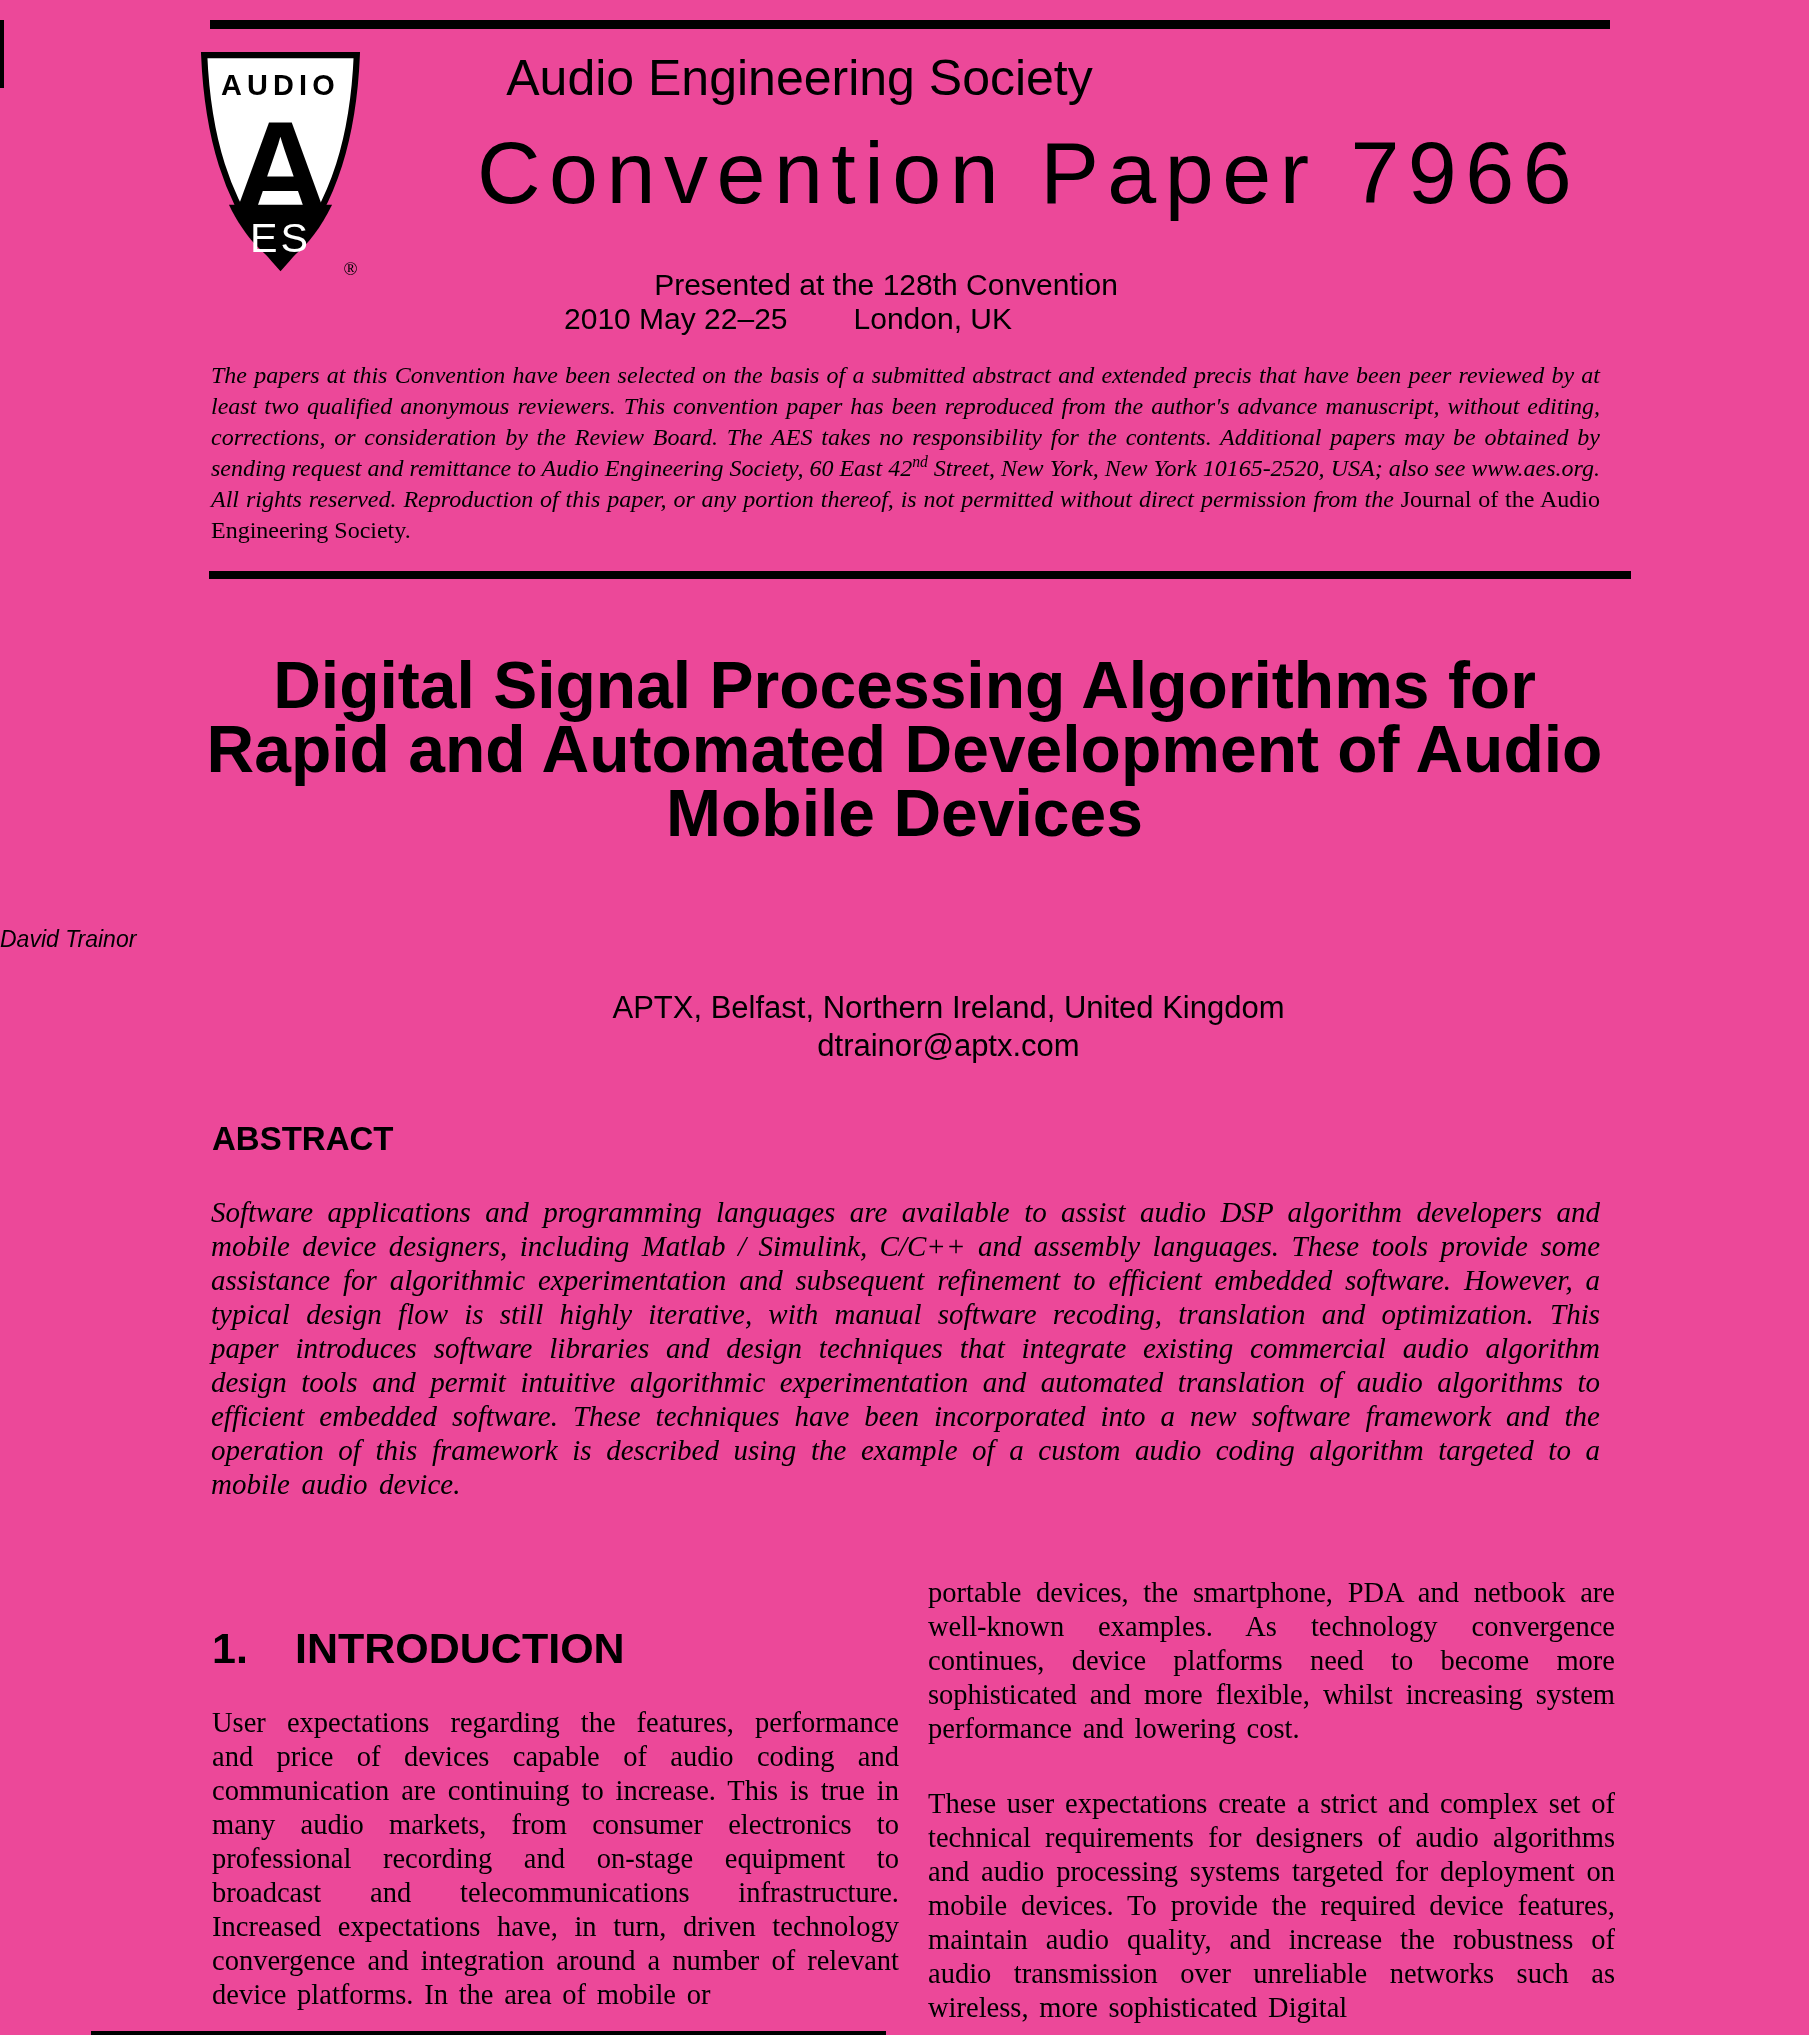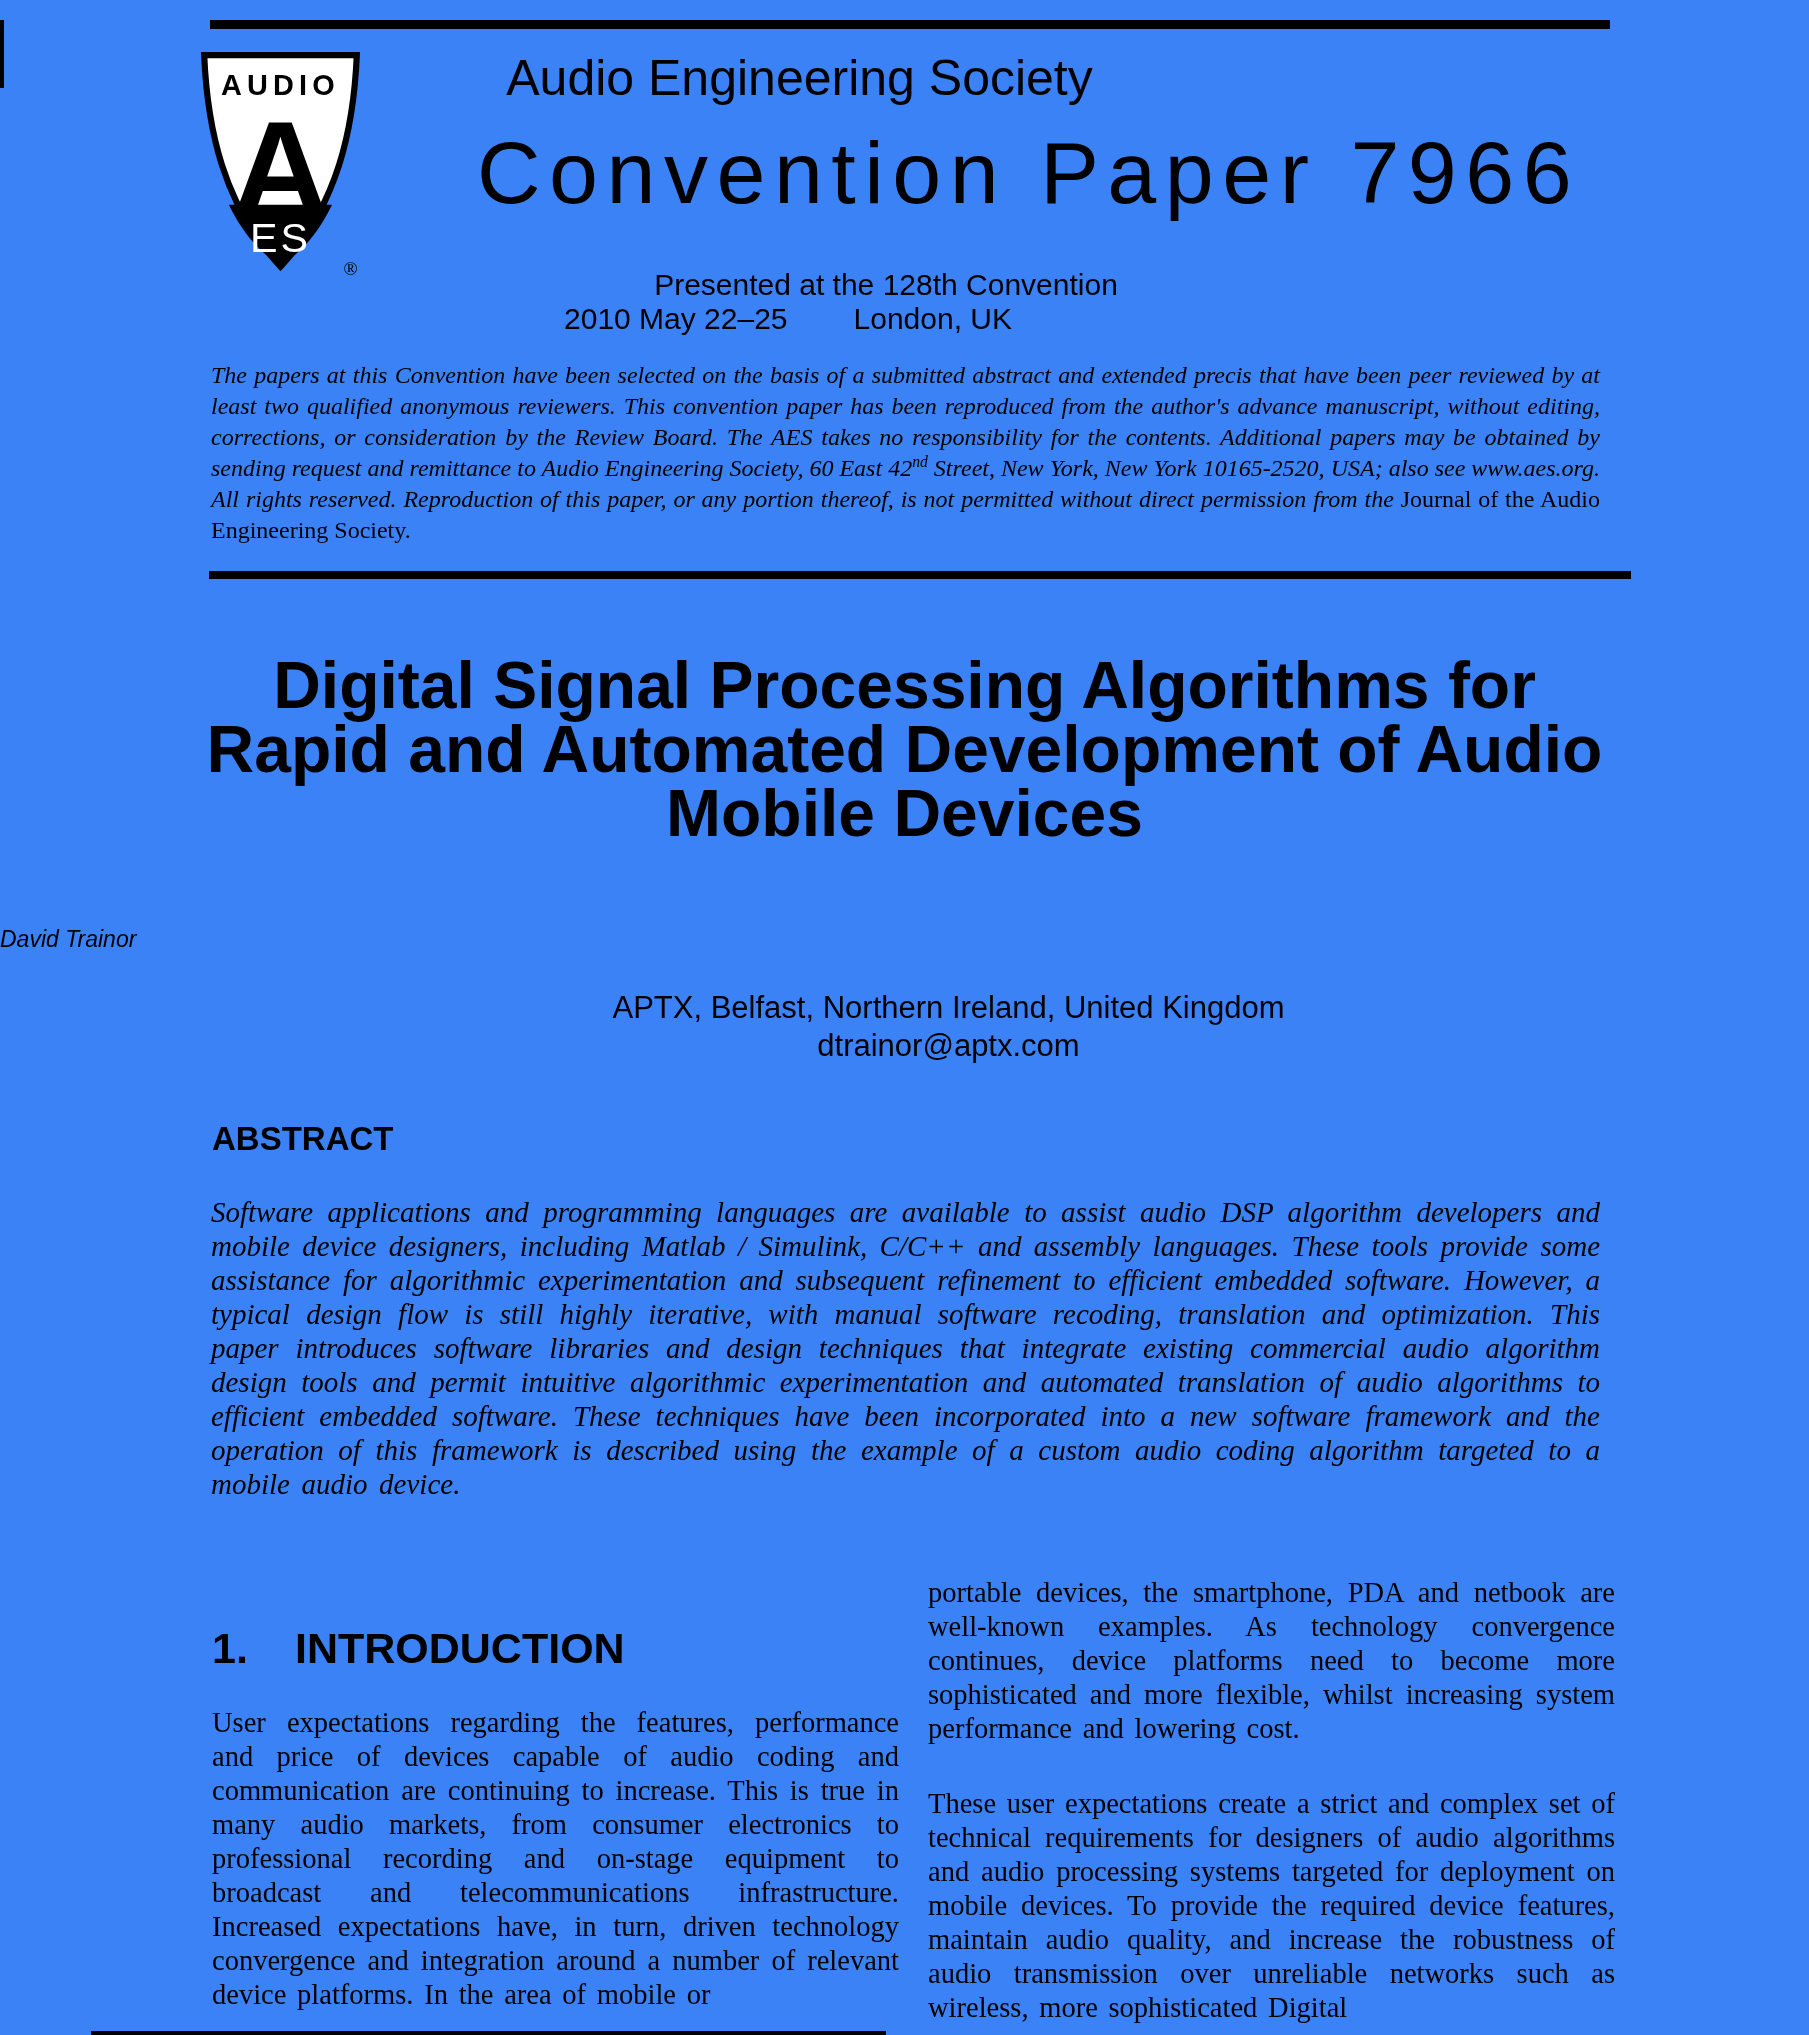--- a/index.html
+++ b/index.html
@@ -1,19 +1,19 @@
 <!DOCTYPE html>
 <html style="font-size:11.4px"><head>
 <meta charset="utf-8">
 <style>
   html,body{margin:0;padding:0;background:#888;}
   #page{
     position:relative;
     width:1809px;height:2035px;
-    background:#3b82f6;
+    background:#ec4899;
     overflow:hidden;
     color:#000;
   }
   .sans{font-family:"Liberation Sans", sans-serif;}
   .serif{font-family:"Liberation Serif", serif;}
 
   .artifact{position:absolute;background:#000;}
 
   .rule{position:absolute;background:#000;}
   #top-rule{left:210px;top:20px;width:1400px;height:9.3px;}

